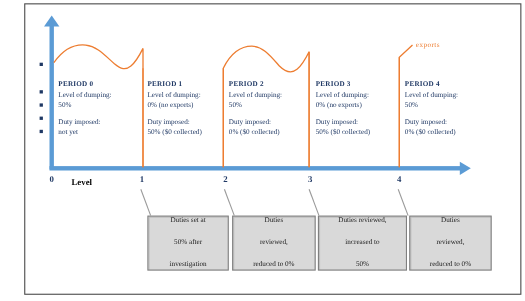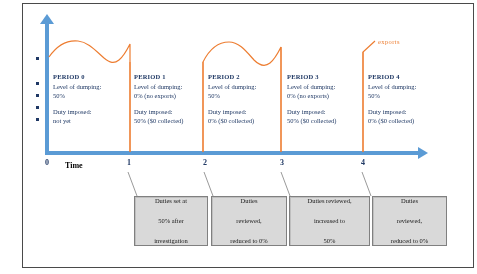--- a/index.html
+++ b/index.html
@@ -137,21 +137,21 @@
     <span class="ln">Duty imposed:</span>
     <span class="ln">0% ($0 collected)</span>
   </div>
 
   <div class="tick-label" style="left:45px;top:158px;">0</div>
   <div class="tick-label" style="left:127px;top:158px;">1</div>
   <div class="tick-label" style="left:203px;top:158px;">2</div>
   <div class="tick-label" style="left:280px;top:158px;">3</div>
   <div class="tick-label" style="left:361px;top:158px;">4</div>
 
-  <div id="time-label" style="left:65px;top:161px;">Time</div>
+  <div id="time-label" style="left:65px;top:161px;">Level</div>
 
   <div class="callout" style="left:134px;width:72px;">
     <span>
       <span>Duties set at</span><br>
       <span>50% after</span><br>
       <span>investigation</span>
     </span>
   </div>
 
   <div class="callout" style="left:211px;width:74px;">

